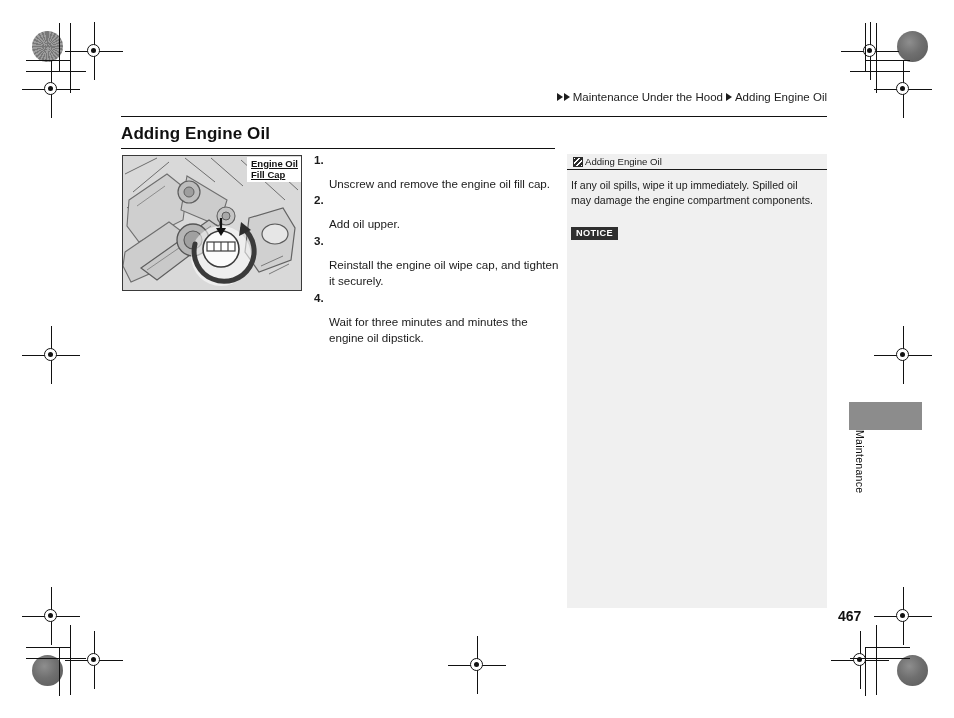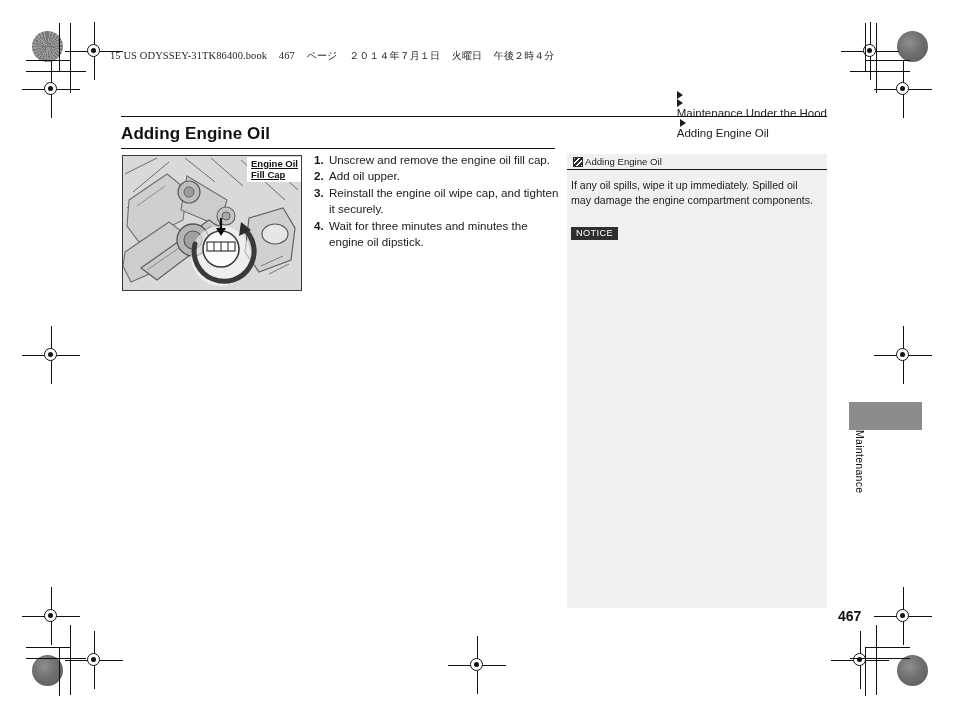--- a/index.html
+++ b/index.html
@@ -92,21 +92,21 @@
 
   
   .breadcrumb {
     position: absolute;
     right: 127px;
     top: 91px;
     font-size: 11.5px;
     color: #1d1d1d;
     white-space: nowrap;
     display: flex;
-    flex-direction: column;
+    align-items: center;
   }
   .bc-arrow {
     display: inline-block;
     width: 0; height: 0;
     border-left: 6px solid #1d1d1d;
     border-top: 4.3px solid transparent;
     border-bottom: 4.3px solid transparent;
     margin-right: 1px;
   }
   .bc-arrow.second { margin-right: 3px; }
@@ -178,21 +178,21 @@
     font-size: 11.6px;
     line-height: 1.42;
     color: #1a1a1a;
     margin-bottom: 0px;
   }
   .step-num {
     font-weight: bold;
     width: 15px;
     flex: 0 0 15px;
   }
-  .step-text { flex: 1; }
+  .step-text { flex: 1; margin-top: 24px; }
 
   
   .sidepanel {
     position: absolute;
     left: 567px;
     top: 154px;
     width: 260px;
     height: 454px;
     background: #f0f0f0;
   }
@@ -227,21 +227,21 @@
     font-size: 10.6px;
     line-height: 1.42;
     color: #1a1a1a;
     margin: 0 0 14px 0;
   }
   .notice-badge {
     display: inline-block;
     background: #2f2f2f;
     color: #ffffff;
     font-size: 9.2px;
-    font-weight: normal;
+    font-weight: bold;
     letter-spacing: 0.4px;
     padding: 1.5px 5px 2px 5px;
     margin-bottom: 15px;
   }
 
   
   .thumb-tab {
     position: absolute;
     left: 849px;
     top: 402px;
@@ -359,28 +359,20 @@
   <div class="cropline" style="left:59px; top:648px; width:1px; height:48px;"></div>
   <div class="cropline" style="left:70px; top:625px; width:1px; height:70px;"></div>
   <div class="cropline" style="left:26px; top:647px; width:45px; height:1px;"></div>
   <div class="cropline" style="left:26px; top:658px; width:60px; height:1px;"></div>
 
   <div class="cropline" style="left:865px; top:648px; width:1px; height:48px;"></div>
   <div class="cropline" style="left:876px; top:625px; width:1px; height:70px;"></div>
   <div class="cropline" style="left:865px; top:647px; width:45px; height:1px;"></div>
   <div class="cropline" style="left:850px; top:658px; width:60px; height:1px;"></div>
 
-  <div class="impo-header">
-    <span class="seg">15 US ODYSSEY-31TK86400.book</span>
-    <span class="seg">467</span>
-    <span class="seg jp">ページ</span>
-    <span class="seg jp">２０１４年７月１日</span>
-    <span class="seg jp">火曜日</span>
-    <span class="seg jp">午後２時４分</span>
-  </div>
 
   <div class="breadcrumb">
     <span class="bc-arrow"></span>
     <span class="bc-arrow second"></span>
     <span>Maintenance Under the Hood</span>
     <span class="bc-arrow mid"></span>
     <span>Adding Engine Oil</span>
   </div>
 
   <div class="title-rule-top"></div>

